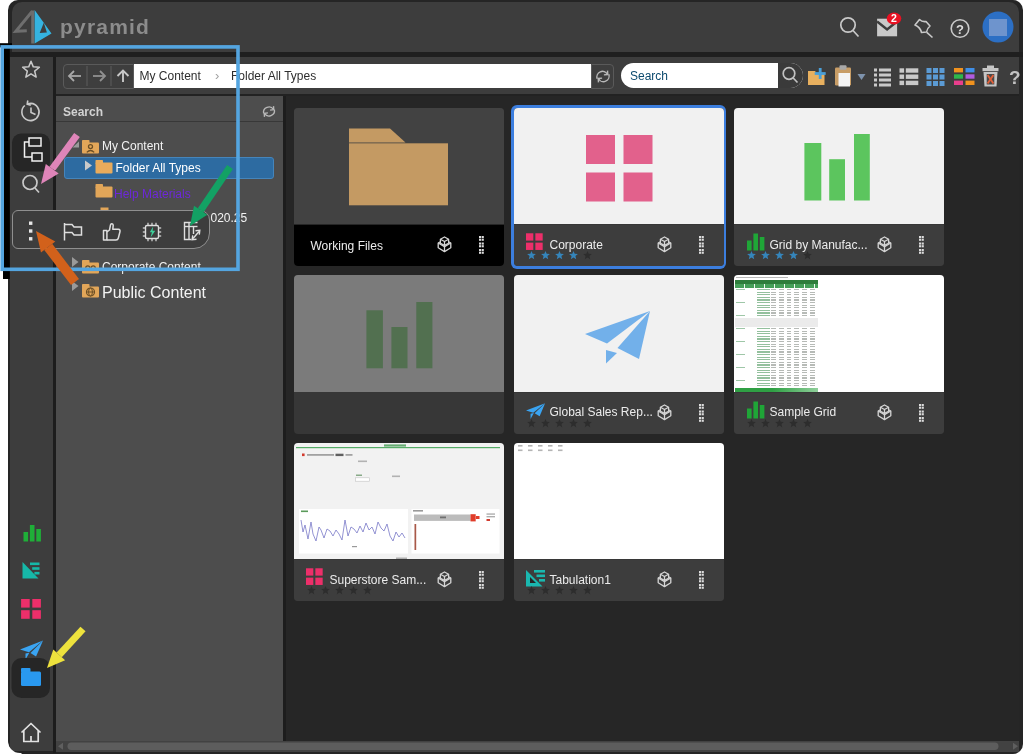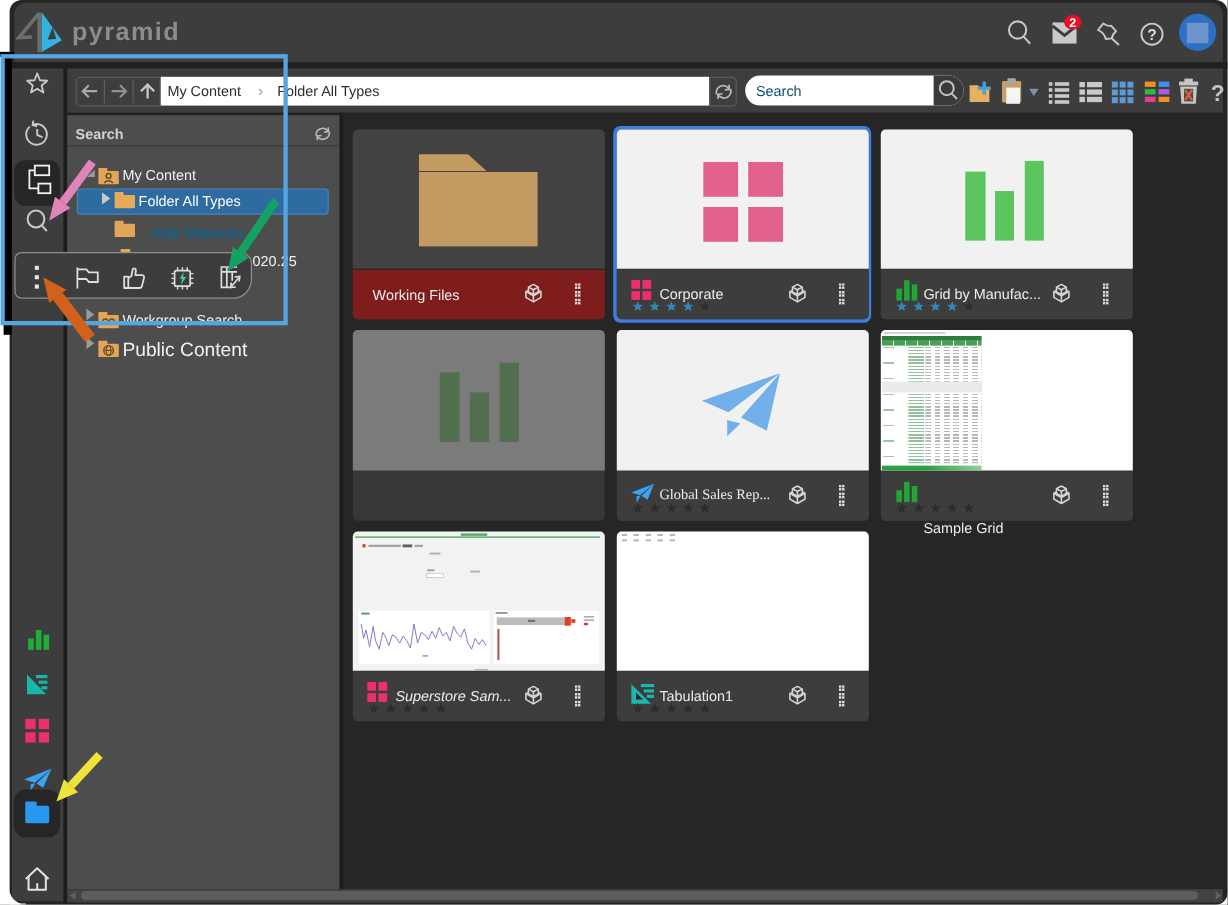--- a/index.html
+++ b/index.html
@@ -318,23 +318,23 @@
   <g transform="translate(26,187)">
     <rect x="0" y="1" width="7.5" height="4" rx="0.8" fill="#e2a659"></rect>
       <rect x="0" y="3.4" width="17" height="11.2" rx="1" fill="#e2a659"></rect>
     <circle cx="8.5" cy="9" r="4" fill="none" stroke="#6b4f26" stroke-width="1.2"></circle>
     <line x1="5.1" y1="9" x2="11.9" y2="9" stroke="#6b4f26" stroke-width="1"></line>
     <ellipse cx="8.5" cy="9" rx="1.9" ry="4" fill="none" stroke="#6b4f26" stroke-width="1"></ellipse>
   </g>
 </svg>
 <div class="abs" style="left:102px;top:139px;font-size:12px;color:#f2f2f2;">My Content</div>
 <div class="abs" style="left:115.5px;top:161px;font-size:12px;color:#ffffff;">Folder All Types</div>
-<div class="abs" style="left:126px;top:187px;font-size:12px;color:#0369a1;">Help Materials</div>
+<div class="abs" style="left:114px;top:187px;font-size:12px;color:#6d28d9;">Help Materials</div>
 <div class="abs" style="left:210.5px;top:211px;font-size:12px;color:#f2f2f2;">020.25</div>
-<div class="abs" style="left:102px;top:259.5px;font-size:12px;color:#f2f2f2;">Workgroup Search</div>
+<div class="abs" style="left:102px;top:259.5px;font-size:12px;color:#f2f2f2;">Corporate Content</div>
 <div class="abs" style="left:102px;top:283.5px;font-size:16px;color:#f2f2f2;">Public Content</div>
 
 <svg width="0" height="0" style="position:absolute">
   <defs>
     <g id="star">
         <polygon points="0,-5.2 1.35,-1.86 4.95,-1.61 2.19,0.71 3.06,4.21 0,2.3 -3.06,4.21 -2.19,0.71 -4.95,-1.61 -1.35,-1.86"></polygon>
       </g>
     <g id="cube" fill="none" stroke="#d5d5d5" stroke-width="1.3" stroke-linejoin="round">
       <path d="M7.5 1 L11.6 3.3 L11.6 7.2 L7.5 9.4 L3.4 7.2 L3.4 3.3 Z"></path>
       <polyline points="3.4,3.3 7.5,5.5 11.6,3.3"></polyline>
@@ -383,21 +383,21 @@
   </defs>
 </svg>
 
 <div class="card" style="left:293.5px;top:107.5px;">
   <div class="cimg" style="background:#424242;"></div>
   <svg class="abs" style="left:55px;top:20px;" width="100" height="78" viewBox="0 0 100 78">
     <polygon points="0,0.5 41,0.5 56.5,14.5 0,14.5" fill="#c49a63"></polygon>
     <rect x="0" y="15.3" width="99" height="62" fill="#c49a63"></rect>
   </svg>
   <div class="abs" style="left:0;top:116.5px;width:210px;height:1px;background:#262626;"></div>
-  <div class="cstrip" style="background:#7f1d1d;">
+  <div class="cstrip" style="background:#000000;">
       <div class="ctitle" style="left:17px;top:14px;">Working Files</div>
     <svg class="ccube" width="15" height="17" viewBox="0 0 15 17">
         <use href="#cube"></use>
       </svg>
     <svg class="cdots" width="5" height="18" viewBox="0 0 5 18">
         <use href="#vdots"></use>
       </svg>
   </div>
 </div>
 
@@ -480,21 +480,21 @@
     <g fill="#72b0ea">
       <polygon points="66,1 1,24 23,33.5"></polygon>
       <polygon points="66,1 33.5,38 55,49"></polygon>
       <polygon points="22,40 33,43 22,53.5"></polygon>
     </g>
   </svg>
   <div class="cstrip">
     <svg class="cbadge" width="22" height="20" viewBox="0 0 22 20">
         <use href="#miniplane" x="0" y="1"></use>
       </svg>
-    <div class="ctitle" style="left:36px;font-family:Liberation Serif, serif;">Global Sales Rep...</div>
+    <div class="ctitle" style="left:36px;">Global Sales Rep...</div>
     <svg class="ccube" width="15" height="17" viewBox="0 0 15 17">
         <use href="#cube"></use>
       </svg>
     <svg class="cdots" width="5" height="18" viewBox="0 0 5 18">
         <use href="#vdots"></use>
       </svg>
     <svg class="cstars" width="70" height="11" viewBox="0 0 70 11">
       <use href="#star" transform="translate(5.5 5.5) scale(0.88)" fill="#2d2d2d"></use>
         <use href="#star" transform="translate(19.5 5.5) scale(0.88)" fill="#2d2d2d"></use>
       <use href="#star" transform="translate(33.5 5.5) scale(0.88)" fill="#2d2d2d"></use>
@@ -516,38 +516,38 @@
     repeating-linear-gradient(to right, rgba(255,255,255,0) 0 4.8px, #ffffff 4.8px 7.8px),
     repeating-linear-gradient(to bottom, rgba(110,118,110,0.5) 0 1.2px, rgba(0,0,0,0) 1.2px 2.6px);"></div>
   <div class="abs" style="left:2px;top:14px;width:9px;height:97px;background:
     repeating-linear-gradient(to bottom, rgba(40,130,60,0.45) 0 1.2px, rgba(0,0,0,0) 1.2px 13px);"></div>
   <div class="abs" style="left:1px;top:43px;width:83px;height:9px;background:#ebebeb;"></div>
   <div class="abs" style="left:1px;top:113px;width:83px;height:4px;background:linear-gradient(to right,#2fa044 45%,#8fcf9a);"></div>
   <div class="cstrip">
     <svg class="cbadge" width="20" height="20" viewBox="0 0 20 20">
         <use href="#minibars" x="1" y="1.5"></use>
       </svg>
-    <div class="ctitle" style="left:36px;margin-top:28px;">Sample Grid</div>
+    <div class="ctitle" style="left:36px;">Sample Grid</div>
     <svg class="ccube" width="15" height="17" viewBox="0 0 15 17">
         <use href="#cube"></use>
       </svg>
     <svg class="cdots" width="5" height="18" viewBox="0 0 5 18">
         <use href="#vdots"></use>
       </svg>
     <svg class="cstars" width="70" height="11" viewBox="0 0 70 11">
       <use href="#star" transform="translate(5.5 5.5) scale(0.88)" fill="#2d2d2d"></use>
         <use href="#star" transform="translate(19.5 5.5) scale(0.88)" fill="#2d2d2d"></use>
       <use href="#star" transform="translate(33.5 5.5) scale(0.88)" fill="#2d2d2d"></use>
         <use href="#star" transform="translate(47.5 5.5) scale(0.88)" fill="#2d2d2d"></use>
       <use href="#star" transform="translate(61.5 5.5) scale(0.88)" fill="#2d2d2d"></use>
     </svg>
   </div>
 </div>
 
-<div class="card" style="left:293.5px;top:442.5px;font-style:italic;">
+<div class="card" style="left:293.5px;top:442.5px;">
   <div class="cimg" style="background:#f2f2f2;"></div>
   <svg class="abs" style="left:0;top:0;" width="210" height="116.5" viewBox="0 0 210 116.5">
     <rect x="2" y="4" width="204" height="1.2" fill="#55ab66"></rect>
     <rect x="90" y="1.4" width="22" height="2.2" fill="#66ab72"></rect>
     <rect x="8" y="10.5" width="2.6" height="2.6" fill="#d23b2e"></rect>
     <rect x="13" y="11" width="27" height="1.8" fill="#a2a2a2"></rect>
     <rect x="41.5" y="10.7" width="8" height="2.4" fill="#606060"></rect>
     <rect x="51.5" y="11" width="7" height="1.8" fill="#a2a2a2"></rect>
     <rect x="64" y="17.5" width="9" height="1.6" fill="#b2b2b2"></rect>
     <rect x="98" y="32.5" width="8" height="1.6" fill="#b2b2b2"></rect>

